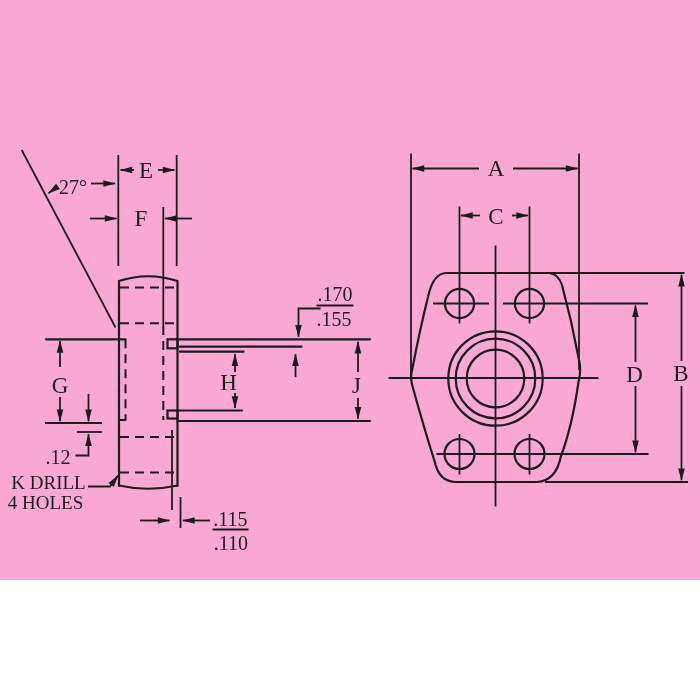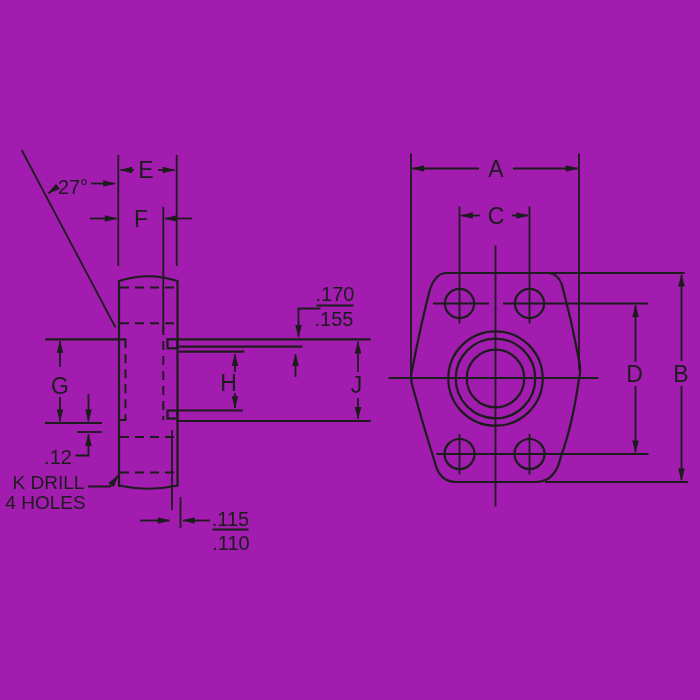--- a/index.html
+++ b/index.html
@@ -1,17 +1,17 @@
 <!DOCTYPE html>
 <html><head>
 <meta charset="utf-8">
 <style>
   html,body{margin:0;padding:0;background:#ffffff;}
-  .stage{width:700px;height:700px;background:#a21caf;position:relative;overflow:hidden;
-         font-family:Liberation Sans, sans-serif;}
+  .stage{width:700px;height:580px;background:#f9a8d4;position:relative;overflow:hidden;
+         font-family:Liberation Serif, serif;}
   svg{display:block;}
   .obj{stroke:#1c1c1c;stroke-width:2.2;fill:none;stroke-linecap:round;}
   .thin{stroke:#1c1c1c;stroke-width:1.8;fill:none;stroke-linecap:butt;}
   .hid{stroke:#1c1c1c;stroke-width:2;fill:none;stroke-dasharray:9 6;stroke-linecap:butt;}
   .lbl{fill:#1c1c1c;font-size:23px;}
   .num{fill:#1c1c1c;font-size:20px;}
   .note{fill:#1c1c1c;font-size:19px;}
   text{text-anchor:middle;dominant-baseline:central;}
 </style>
 </head>

